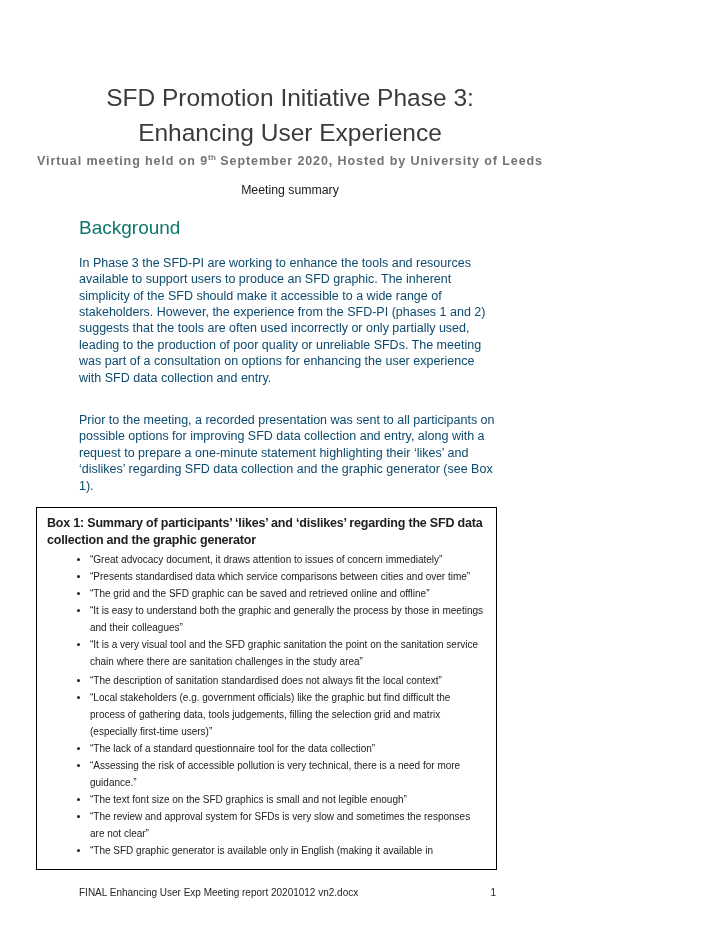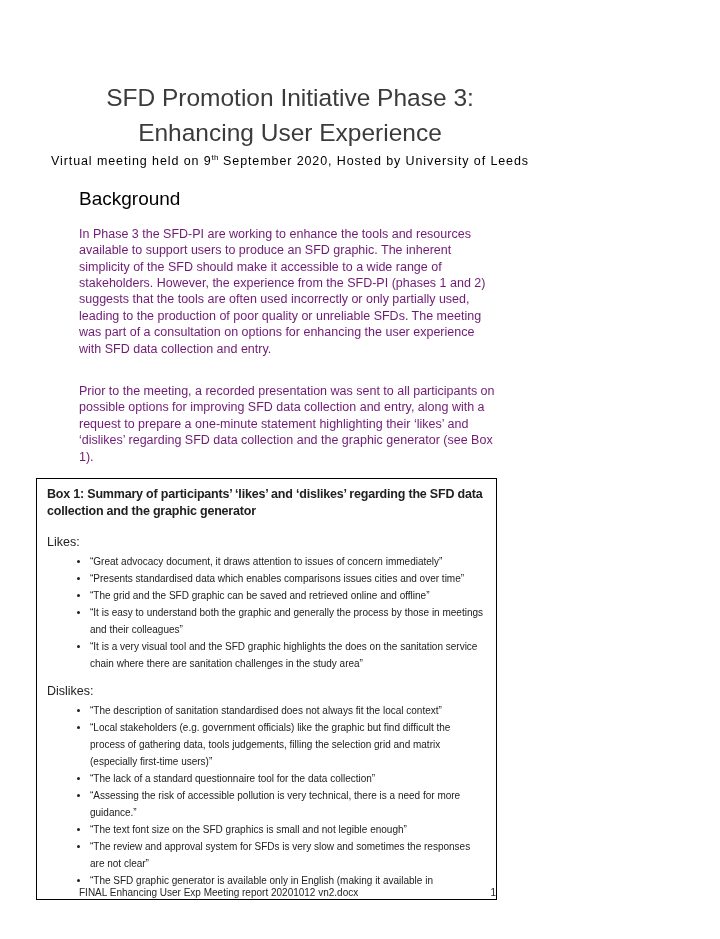--- a/index.html
+++ b/index.html
@@ -18,21 +18,22 @@
     font-size: 24.5px;
     line-height: 35px;
     font-weight: 400;
     color: #3b3b3b;
   }
   .doc-subtitle {
     margin-top: 4px;
     text-align: center;
     font-size: 12.5px;
     letter-spacing: 0.9px;
-    color: #000000;
+    color: #737373;
+    font-weight: bold;
   }
   .doc-subtitle sup {
     font-size: 8px;
     letter-spacing: 0.2px;
     vertical-align: super;
     line-height: 0;
   }
   .meeting-summary {
     margin-top: 15px;
     text-align: center;
@@ -40,27 +41,27 @@
     color: #1a1a1a;
   }
   .content {
     margin: 0 80px 0 79px; 
   }
   .section-heading {
     margin-top: 19px;
     font-size: 19px;
     line-height: 23px;
     font-weight: 400;
-    color: #000000;
+    color: #0f766e;
   }
   .body-para {
     margin-top: 9px;
     font-size: 12.5px;
     line-height: 16.4px;
-    color: #701a75;
+    color: #0c4a6e;
   }
   .body-para + .body-para { margin-top: 26px; }
   .box {
     margin: 13px 83px 0 36px;
     border: 1px solid #000000;
     padding: 7px 9px 10px 10px;
     font-size: 12.5px;
     color: #212121;
   }
   .box-title {
@@ -98,44 +99,43 @@
 </style>
 </head>
 <body>
 
 <div class="page">
 
   <h1 class="doc-title">SFD Promotion Initiative Phase 3: Enhancing User Experience</h1>
 
   <div class="doc-subtitle"><span>Virtual meeting held on 9</span><sup>th</sup><span> September 2020, Hosted by University of Leeds</span></div>
 
+  <div class="meeting-summary">Meeting summary</div>
 
   <div class="content">
 
     <h2 class="section-heading">Background</h2>
 
     <p class="body-para">In Phase 3 the SFD-PI are working to enhance the tools and resources available to support users to produce an SFD graphic. The inherent simplicity of the SFD should make it accessible to a wide range of stakeholders. However, the experience from the SFD-PI (phases 1 and 2) suggests that the tools are often used incorrectly or only partially used, leading to the production of poor quality or unreliable SFDs. The meeting was part of a consultation on options for enhancing the user experience with SFD data collection and entry.</p>
 
     <p class="body-para">Prior to the meeting, a recorded presentation was sent to all participants on possible options for improving SFD data collection and entry, along with a request to prepare a one-minute statement highlighting their ‘likes’ and ‘dislikes’ regarding SFD data collection and the graphic generator (see Box 1).</p>
 
   </div>
 
   <div class="box">
     <div class="box-title">Box 1: Summary of participants’ ‘likes’ and ‘dislikes’ regarding the SFD data collection and the graphic generator</div>
 
-    <div class="box-label">Likes:</div>
     <ul>
       <li>“Great advocacy document, it draws attention to issues of concern immediately”</li>
-      <li>“Presents standardised data which enables comparisons issues cities and over time”</li>
+      <li>“Presents standardised data which service comparisons between cities and over time”</li>
       <li>“The grid and the SFD graphic can be saved and retrieved online and offline”</li>
       <li>“It is easy to understand both the graphic and generally the process by those in meetings and their colleagues”</li>
-      <li>“It is a very visual tool and the SFD graphic highlights the does on the sanitation service chain where there are sanitation challenges in the study area”</li>
+      <li>“It is a very visual tool and the SFD graphic sanitation the point on the sanitation service chain where there are sanitation challenges in the study area”</li>
     </ul>
 
-    <div class="box-label dislikes-label">Dislikes:</div>
     <ul>
       <li>“The description of sanitation standardised does not always fit the local context”</li>
       <li>“Local stakeholders (e.g. government officials) like the graphic but find difficult the process of gathering data, tools judgements, filling the selection grid and matrix (especially first-time users)”</li>
       <li>“The lack of a standard questionnaire tool for the data collection”</li>
       <li>“Assessing the risk of accessible pollution is very technical, there is a need for more guidance.”</li>
       <li>“The text font size on the SFD graphics is small and not legible enough”</li>
       <li>“The review and approval system for SFDs is very slow and sometimes the responses are not clear”</li>
       <li>“The SFD graphic generator is available only in English (making it available in</li>
     </ul>
   </div>

